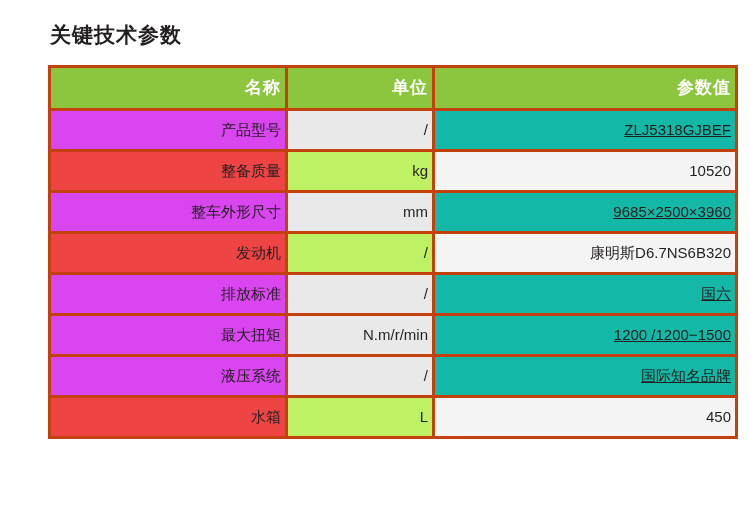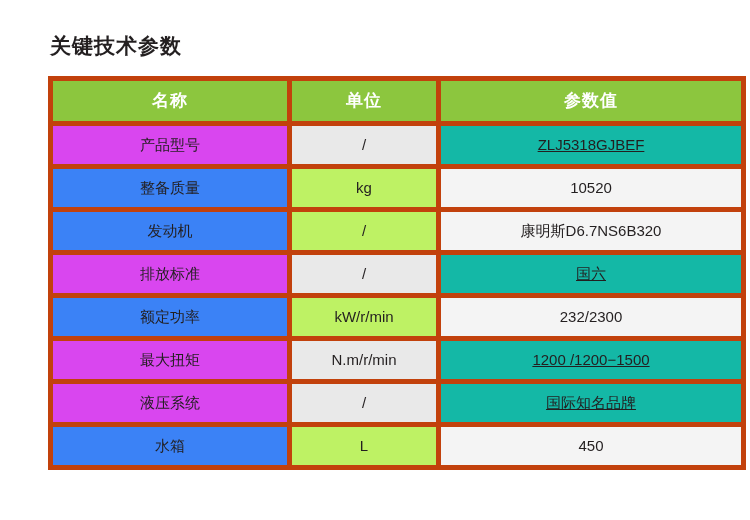--- a/index.html
+++ b/index.html
@@ -13,39 +13,38 @@
     font-family: "Liberation Sans", sans-serif;
     color: #231f20;
     overflow: hidden;
   }
   .page {
     width: 750px;
     height: 482px;
     position: relative;
     box-sizing: border-box;
     padding: 22px 48px 0 48px;
-    margin-top: 11px;
   }
   .page-title {
     font-size: 21px;
     font-weight: bold;
     letter-spacing: 1px;
     color: #231f20;
     margin: 0 0 18px 2px;
     line-height: 1.2;
   }
   table.spec-table {
     width: 654px;
     border-collapse: collapse;
     table-layout: fixed;
   }
   table.spec-table th,
   table.spec-table td {
-    border: 5px solid #c2410c;
-    text-align: center;
+    border: 3px solid #c2410c;
+    text-align: right;
     vertical-align: middle;
     font-size: 15px;
     font-weight: normal;
     color: #231f20;
     height: 38px;
     padding: 0 4px;
     line-height: 1.2;
   }
   table.spec-table thead th {
     background: #8cc63e;
@@ -55,21 +54,21 @@
     height: 40px;
     letter-spacing: 1px;
   }
   .col-name { width: 226px; }
   .col-unit { width: 136px; }
   .col-value { width: 292px; }
 
   tbody tr.row-odd td.cell-name   { background: #d946ef; }
   tbody tr.row-odd td.cell-unit   { background: #e9e9e9; }
   tbody tr.row-odd td.cell-value  { background: #14b8a6; text-decoration: underline; }
-  tbody tr.row-even td.cell-name  { background: #3b82f6; }
+  tbody tr.row-even td.cell-name  { background: #ef4444; }
   tbody tr.row-even td.cell-unit  { background: #bef264; }
   tbody tr.row-even td.cell-value { background: #f4f4f4; }
 
   sup {
     font-size: 10px;
     vertical-align: super;
     line-height: 0;
   }
   .unit-m3 { letter-spacing: 0; }
 </style>
@@ -92,34 +91,34 @@
       <tr class="row-odd">
         <td class="cell-name">产品型号</td>
         <td class="cell-unit">/</td>
         <td class="cell-value">ZLJ5318GJBEF</td>
       </tr>
       <tr class="row-even">
         <td class="cell-name">整备质量</td>
         <td class="cell-unit">kg</td>
         <td class="cell-value">10520</td>
       </tr>
+      <tr class="row-odd">
+        <td class="cell-name">整车外形尺寸</td>
+        <td class="cell-unit">mm</td>
+        <td class="cell-value">9685×2500×3960</td>
+      </tr>
       <tr class="row-even">
         <td class="cell-name">发动机</td>
         <td class="cell-unit">/</td>
         <td class="cell-value">康明斯D6.7NS6B320</td>
       </tr>
       <tr class="row-odd">
         <td class="cell-name">排放标准</td>
         <td class="cell-unit">/</td>
         <td class="cell-value">国六</td>
-      </tr>
-      <tr class="row-even">
-        <td class="cell-name">额定功率</td>
-        <td class="cell-unit">kW/r/min</td>
-        <td class="cell-value">232/2300</td>
       </tr>
       <tr class="row-odd">
         <td class="cell-name">最大扭矩</td>
         <td class="cell-unit">N.m/r/min</td>
         <td class="cell-value">1200 /1200−1500</td>
       </tr>
       <tr class="row-odd">
         <td class="cell-name">液压系统</td>
         <td class="cell-unit">/</td>
         <td class="cell-value">国际知名品牌</td>

